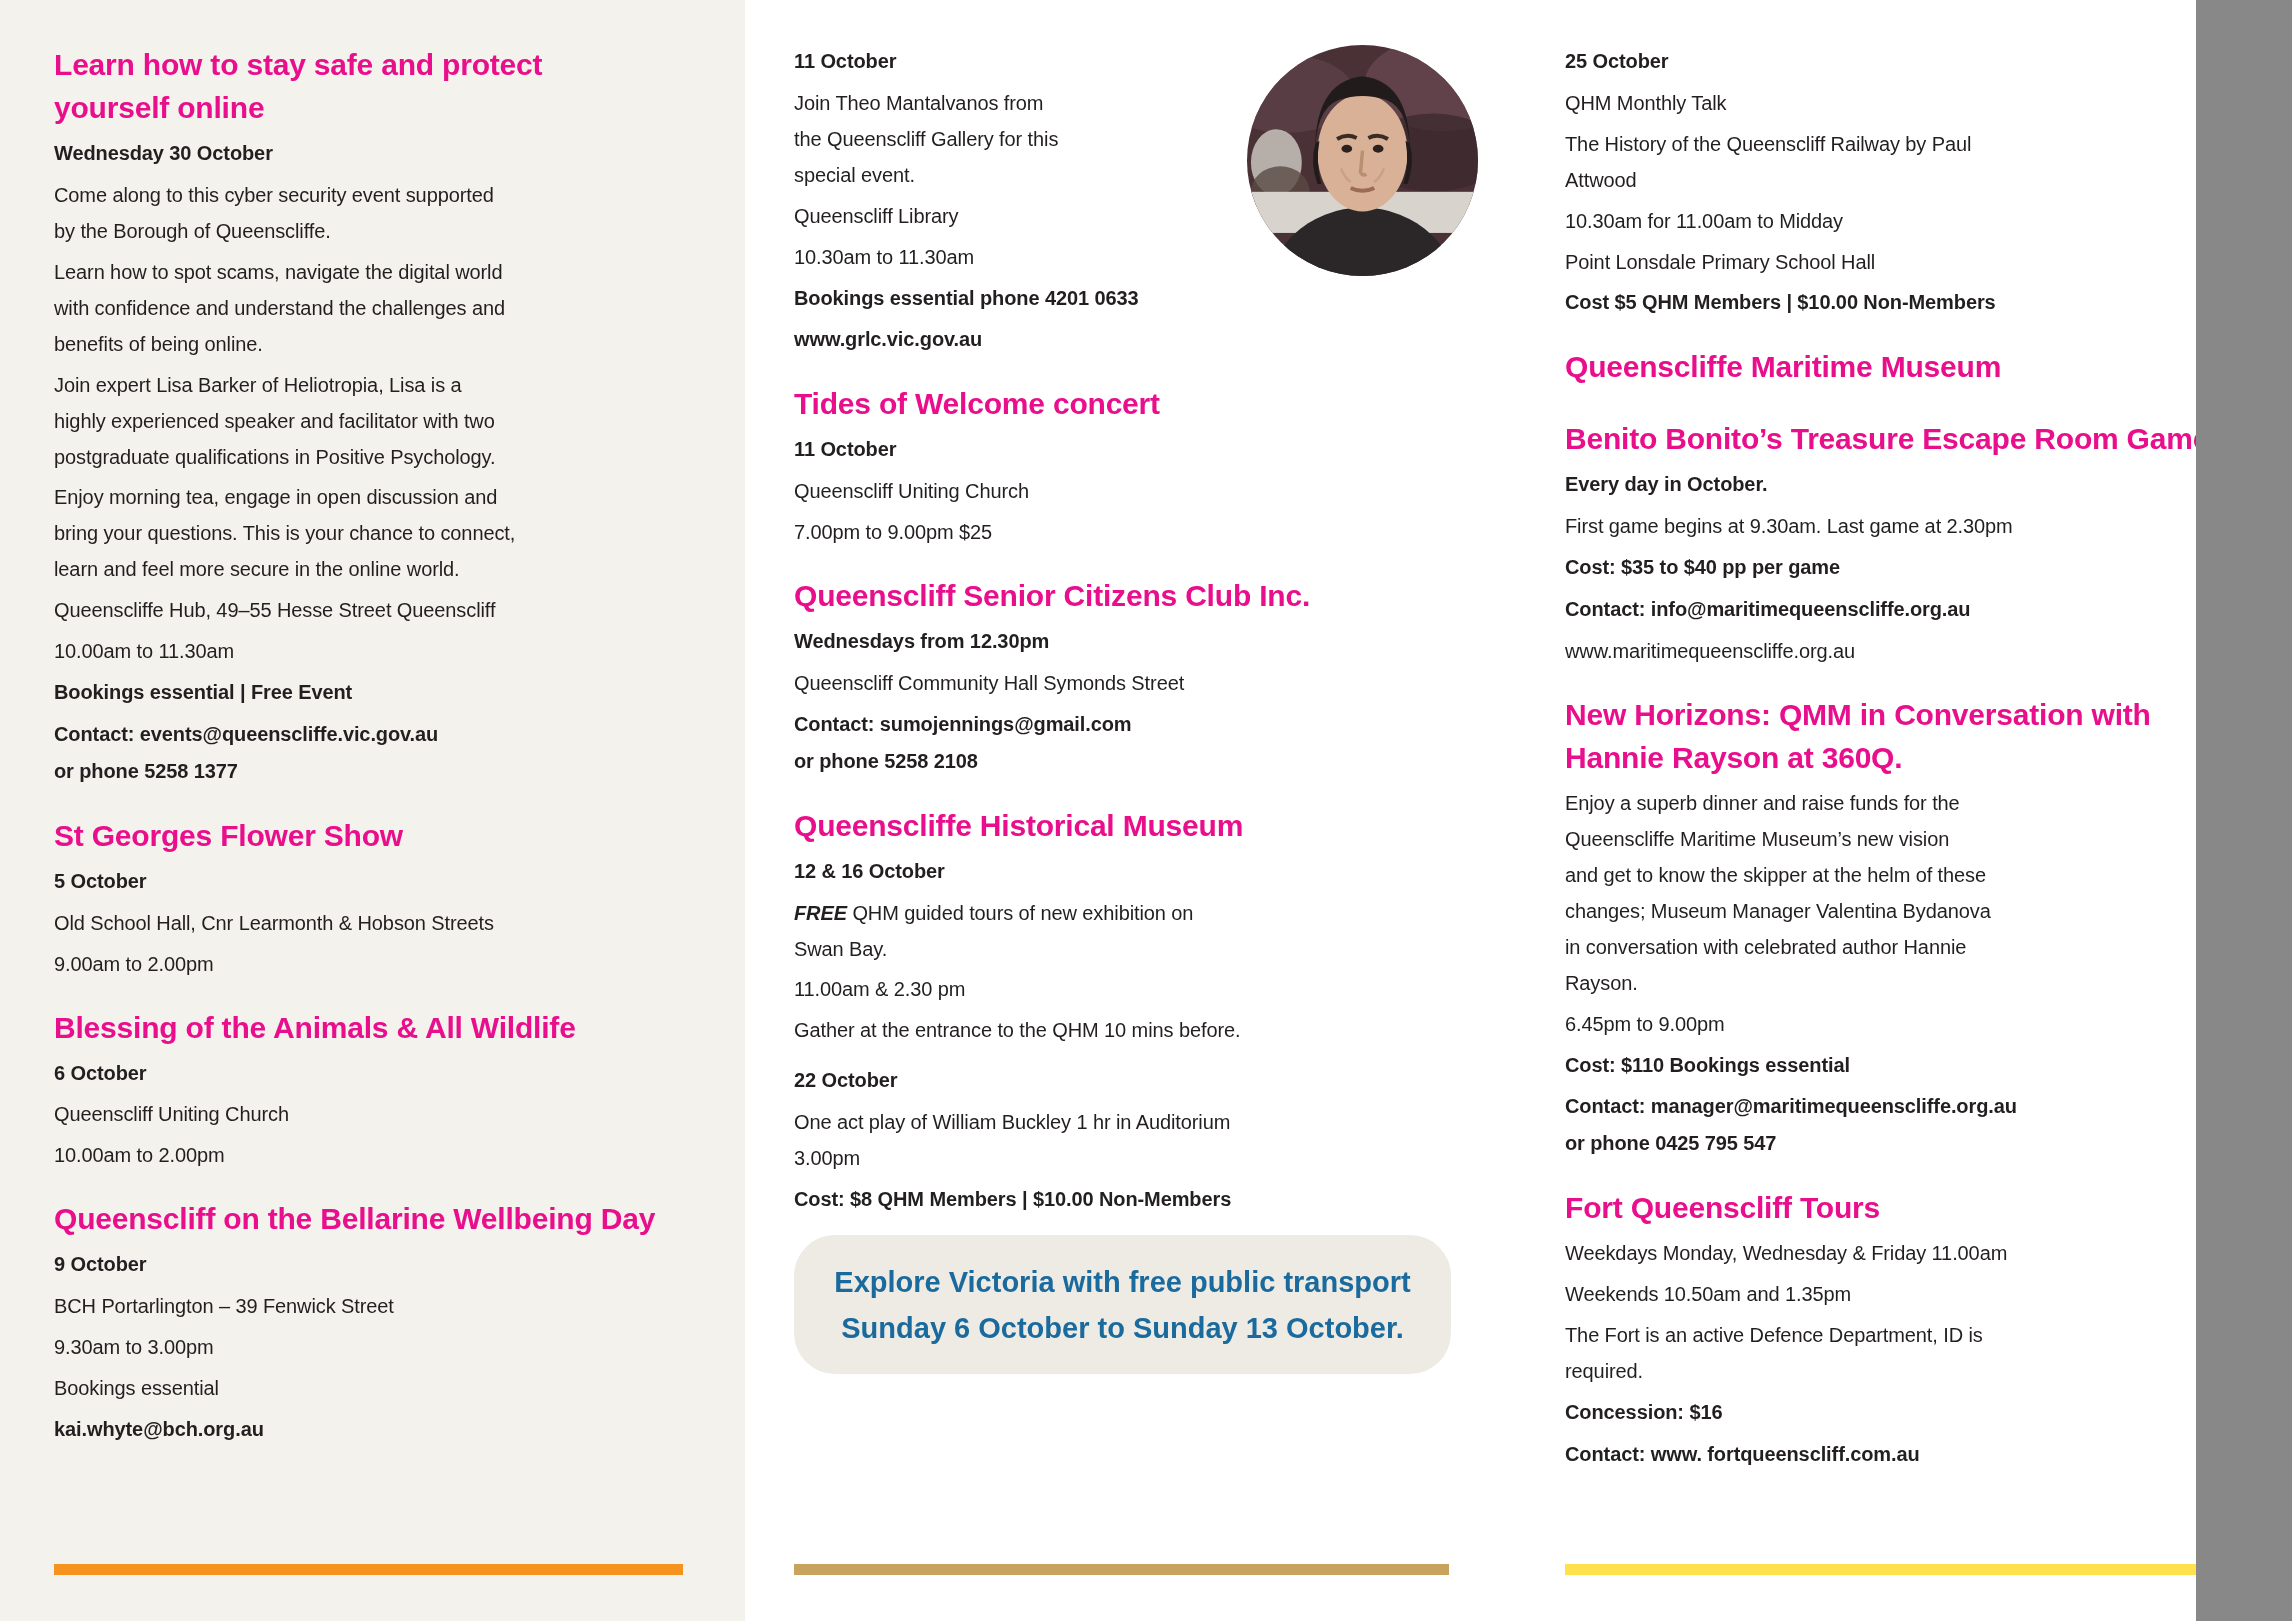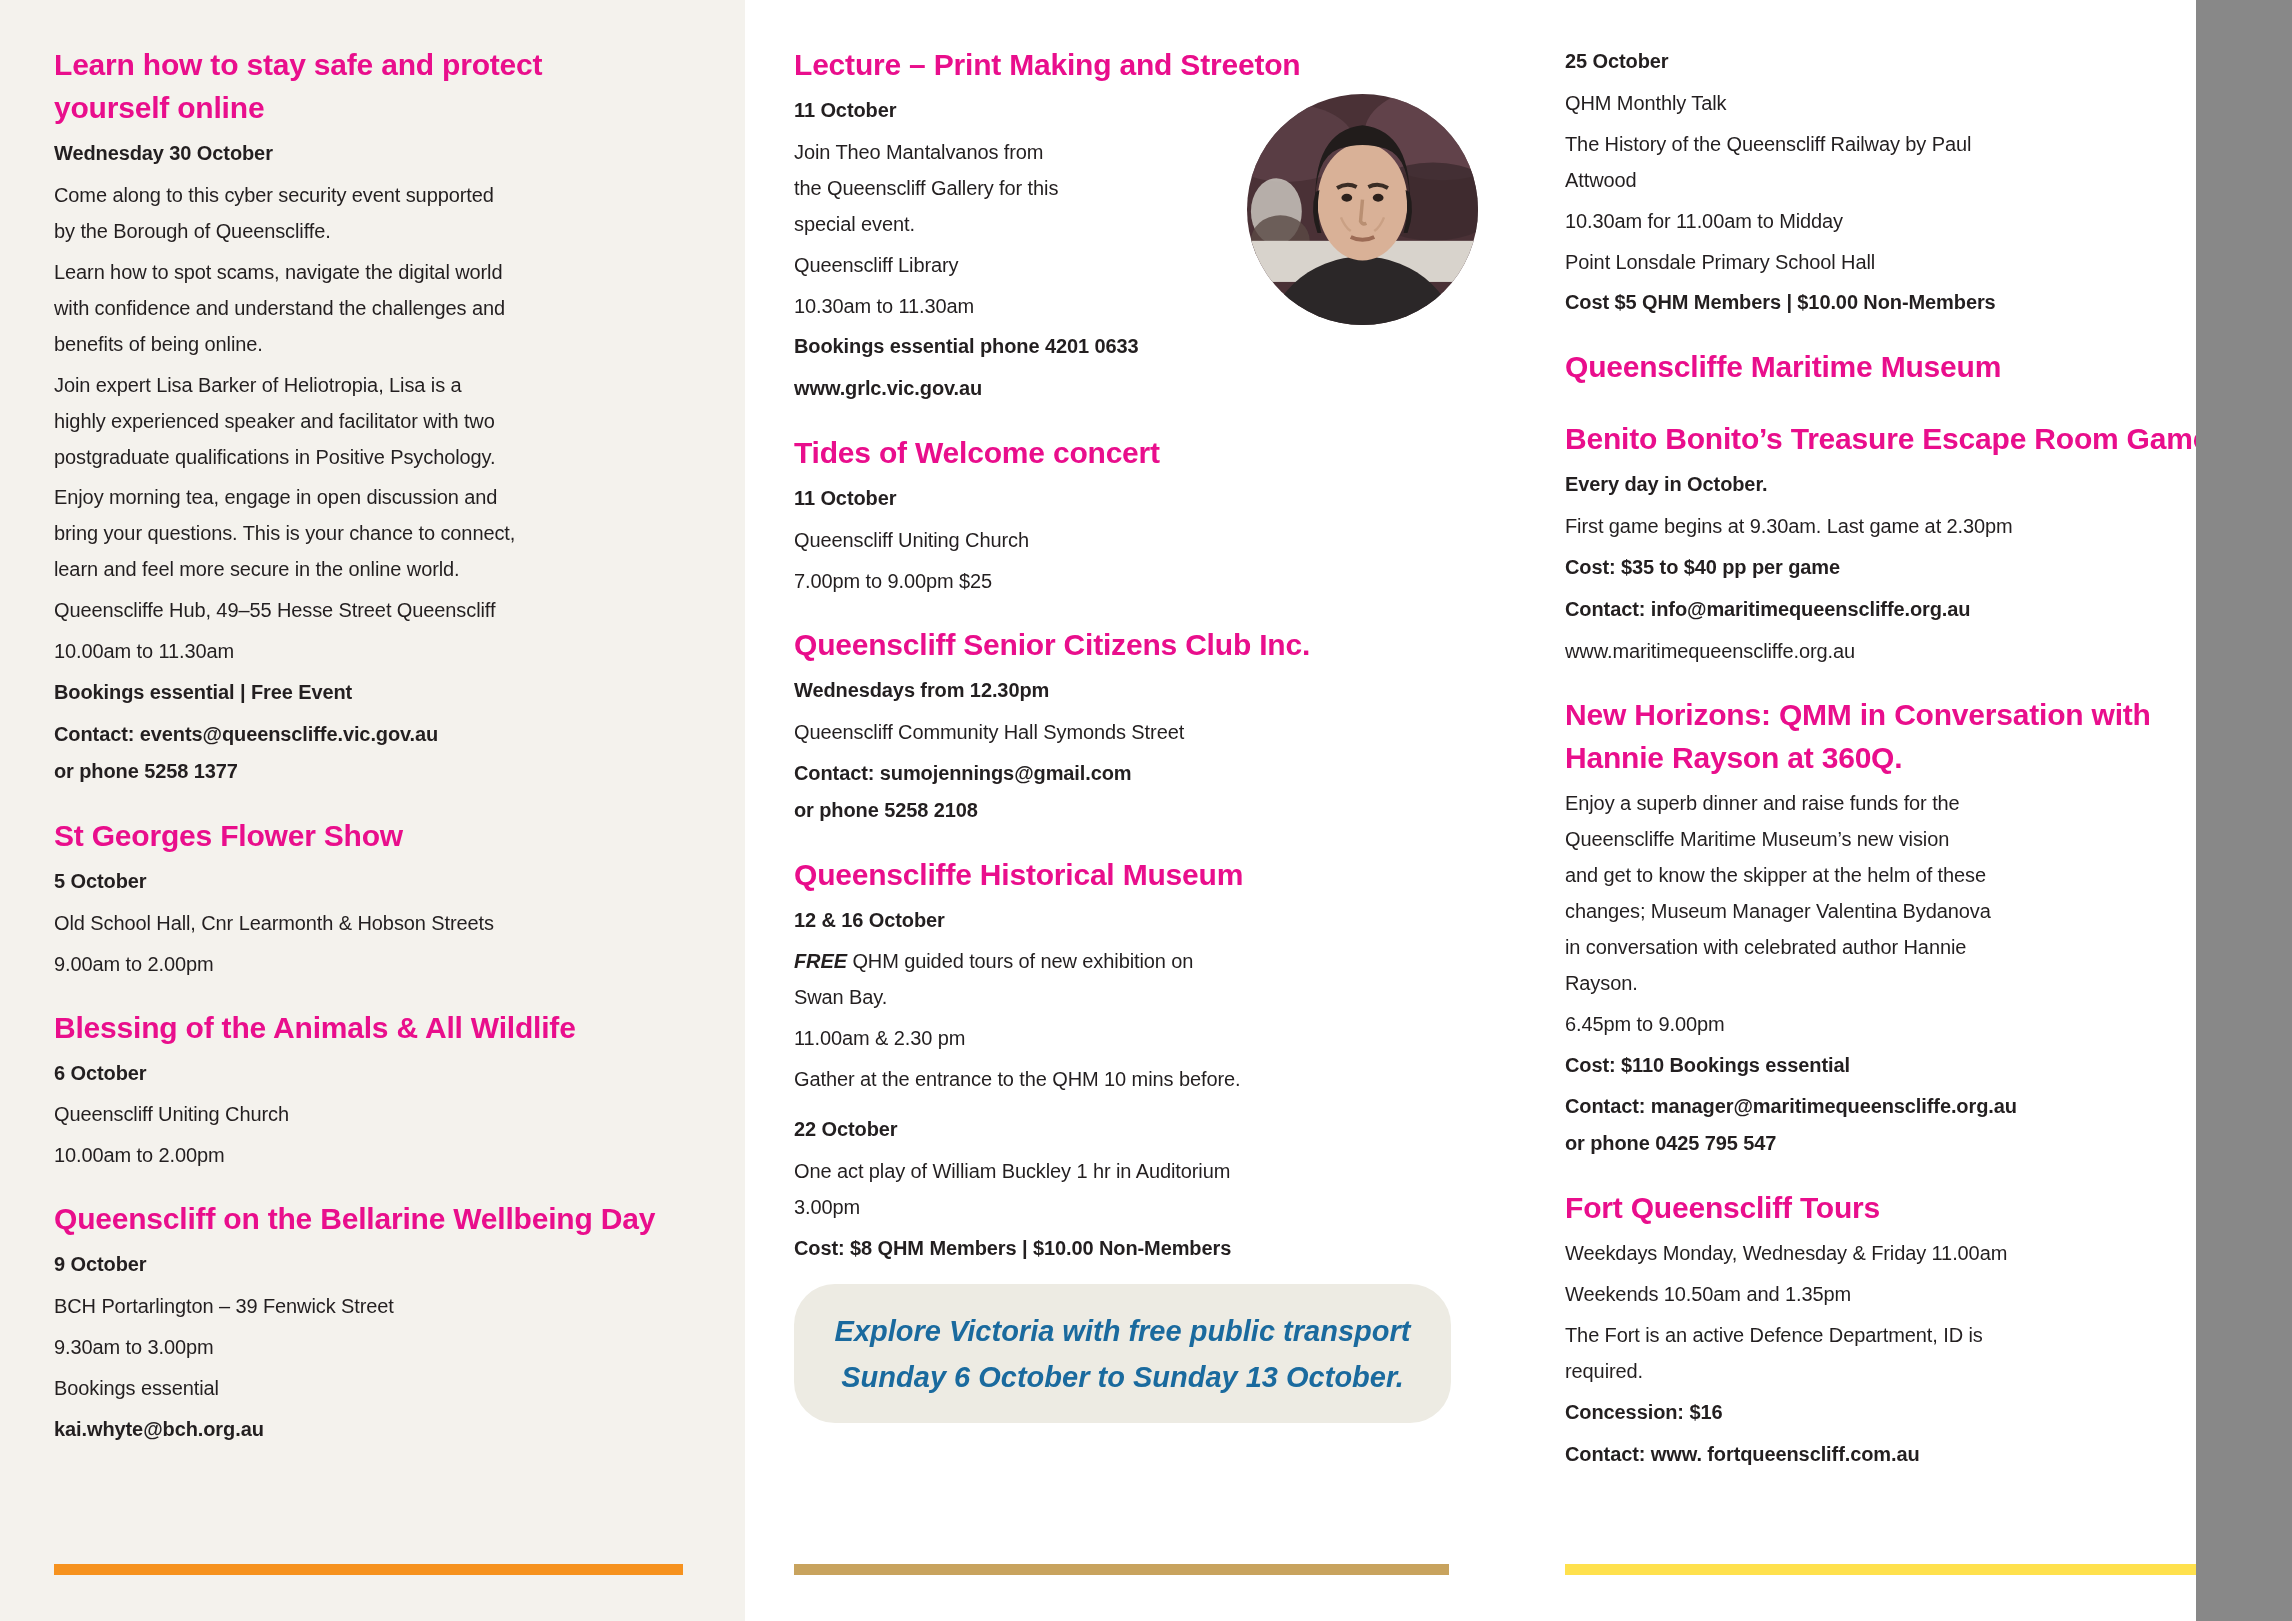--- a/index.html
+++ b/index.html
@@ -56,21 +56,20 @@
     float:right;
     width:233px;height:233px;
     margin:2px -29px 13.7px 17.6px;
   }
   .notice{
     margin-top:17.6px;
     background:var(--boxbg);
     border-radius:41px;
     padding:23.5px 17.6px;
     text-align:center;
-    font-style:italic;
   }
   .notice p{
     margin:0;
     font-size:29px;line-height:46px;font-weight:700;
     color:var(--blue);
     white-space:pre-line;
   }
   .bar{
     position:absolute;top:1564px;height:10.8px;
   }
@@ -122,21 +121,20 @@
         <h2 class="hd">Queenscliff on the Bellarine Wellbeing Day</h2>
         <p class="blk date">9 October</p>
         <p class="blk body">BCH Portarlington – 39 Fenwick Street</p>
         <p class="blk body">9.30am to 3.00pm</p>
         <p class="blk body">Bookings essential</p>
         <p class="blk bold">kai.whyte@bch.org.au</p>
       </section>
     </div>
   <div class="col col-middle">
       <section class="section">
-        <h2 class="hd">Lecture – Print Making and Streeton</h2>
   <div class="portrait-wrap">
     <svg width="231" height="231" viewBox="0 0 236 236" aria-hidden="true">
       <defs>
               <clipPath id="pclip">
                 <circle cx="118" cy="118" r="118"></circle>
               </clipPath>
             </defs>
       <g clip-path="url(#pclip)">
         <rect width="236" height="236" fill="var(--p-bg)"></rect>
         <ellipse cx="40" cy="50" rx="70" ry="40" fill="#5d4149" opacity="0.8"></ellipse>

